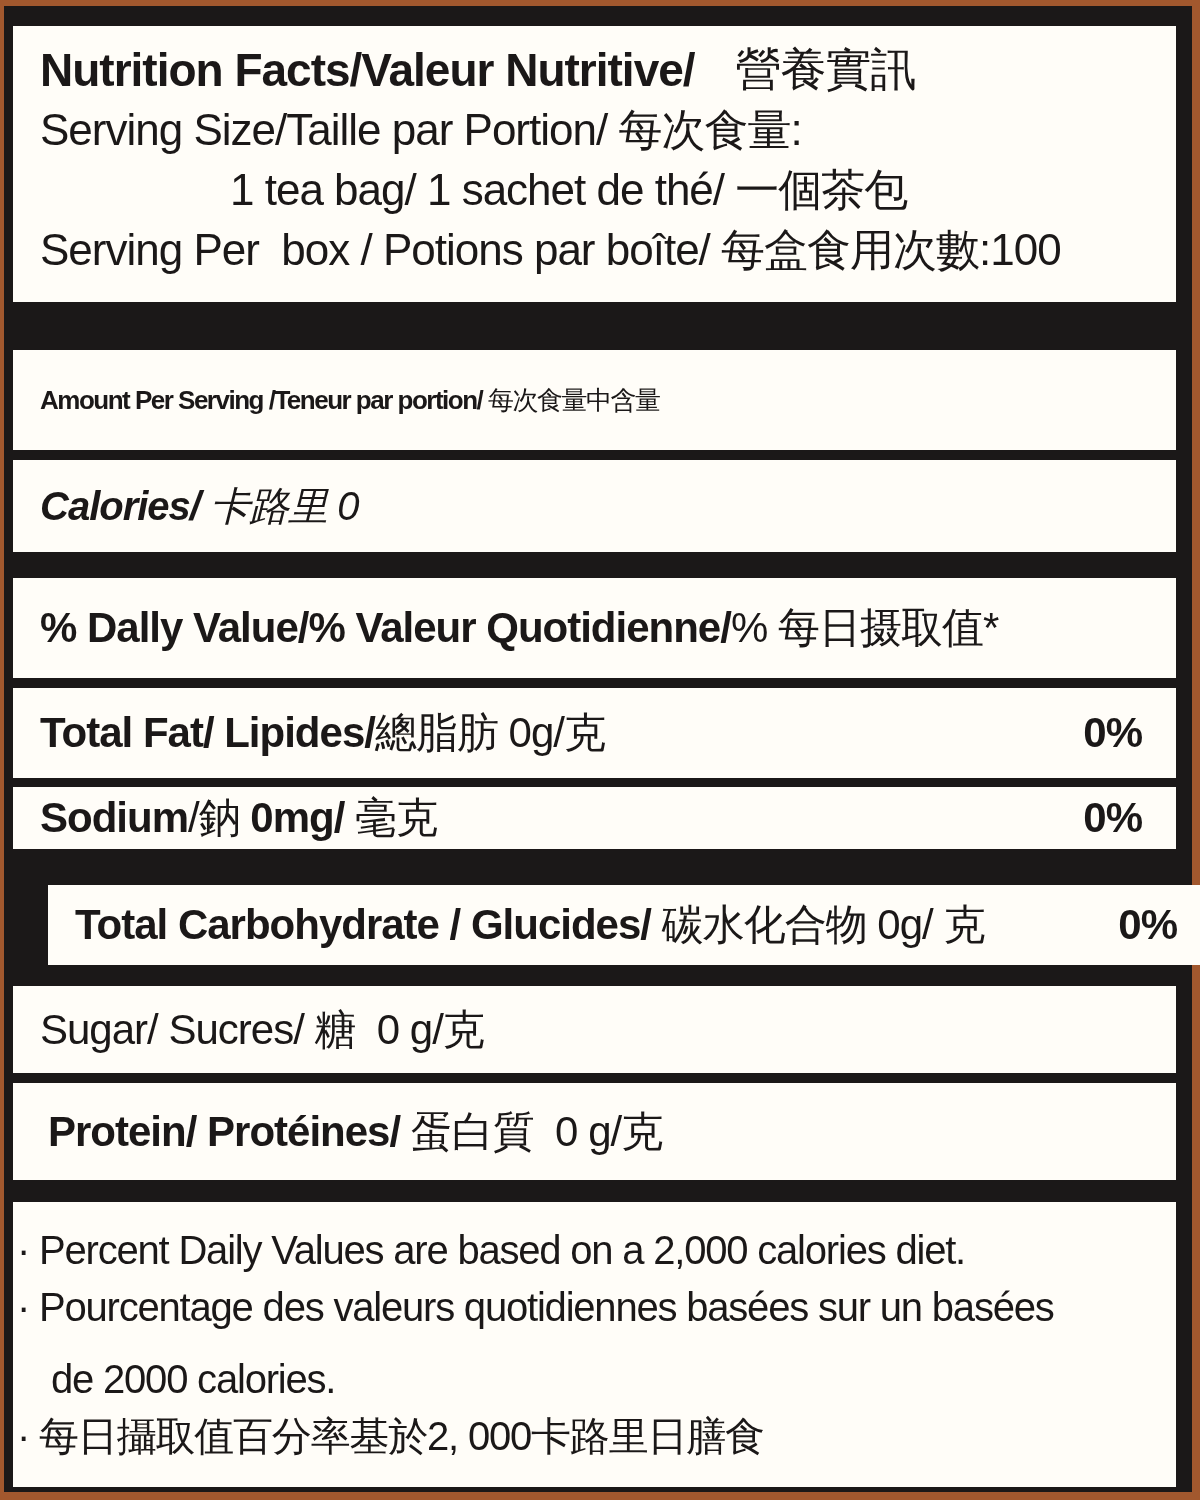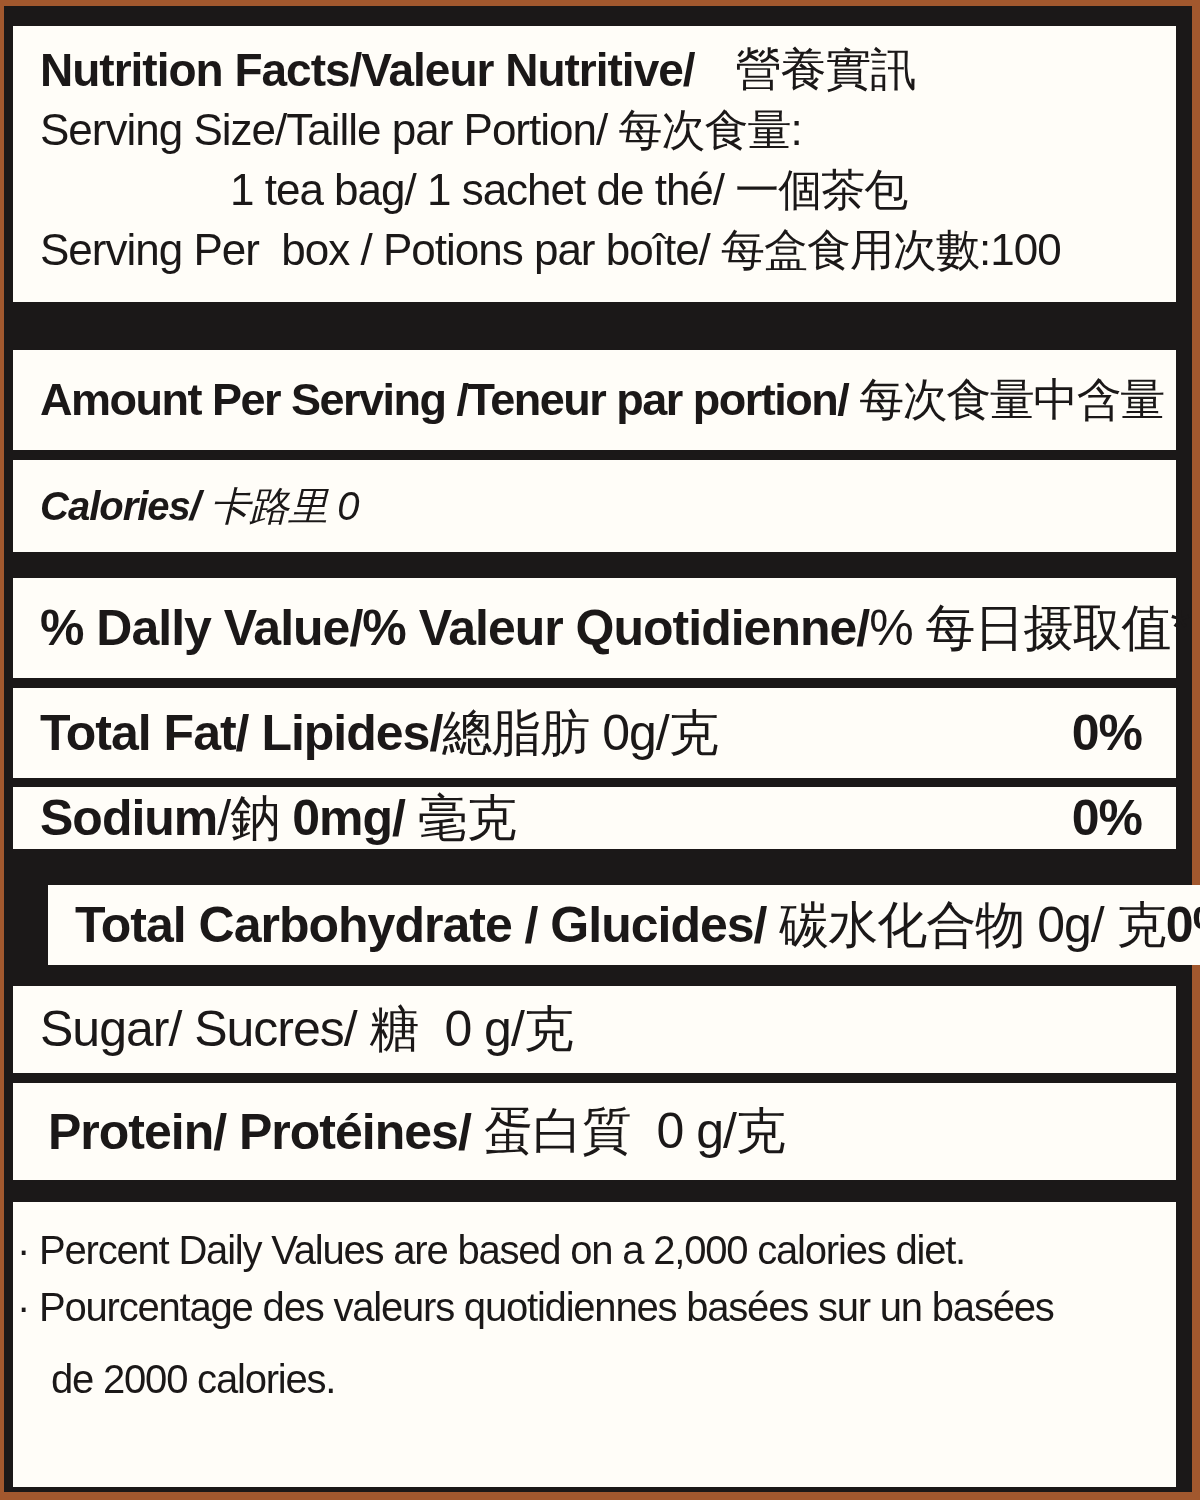--- a/index.html
+++ b/index.html
@@ -30,39 +30,39 @@
   .b6{top:787px;height:62px;}
   .b7{top:885px;height:80px;margin-left:35px;}
   .b8{top:986px;height:87px;}
   .b9{top:1083px;height:97px;padding-left:8px;}
   .b10{top:1202px;height:285px;padding:20px 16px 0 4px;}
 
   .row{
     display:flex;align-items:center;
     height:100%;
     padding:0 34px 0 27px;
-    font-size:50px;letter-spacing:-1px;
+    font-size:42px;letter-spacing:-1px;
     white-space:nowrap;
   }
   .seg{white-space:pre;}
   .bold{font-weight:700;}
   .reg{font-weight:400;}
   .dv{margin-left:auto;font-weight:700;white-space:pre;}
 
   .h-line{
     height:60px;display:flex;align-items:center;
     font-size:44px;font-weight:400;letter-spacing:-1px;
     white-space:nowrap;
     gap:41px;
   }
   .h-title{font-size:46px;}
   .indent{padding-left:190px;}
 
   .cal-row{font-size:40px;font-style:italic;}
-  .amt-row{font-size:45px;letter-spacing:-1.5px;}
+  .amt-row{font-size:26px;letter-spacing:-1.5px;}
 
   .fn-line{
     height:57px;display:flex;align-items:center;
     font-size:40px;font-weight:400;letter-spacing:-1.2px;
     white-space:pre;
   }
   .fn-indent{padding-left:34px;margin-top:15px;}
 </style>
 </head>
 <body>
@@ -143,14 +143,15 @@
     <div class="row">
       <span class="seg bold">Protein/ Protéines/</span>
       <span class="seg reg"> 蛋白質  0 g/克</span>
     </div>
   </div>
 
   <div class="box b10">
     <div class="fn-line">· Percent Daily Values are based on a 2,000 calories diet.</div>
     <div class="fn-line">· Pourcentage des valeurs quotidiennes basées sur un basées</div>
     <div class="fn-line fn-indent">de 2000 calories.</div>
+    <div class="fn-line">· 每日攝取值百分率基於2, 000卡路里日膳食</div>
   </div>
 </div>
 
 </body></html>

